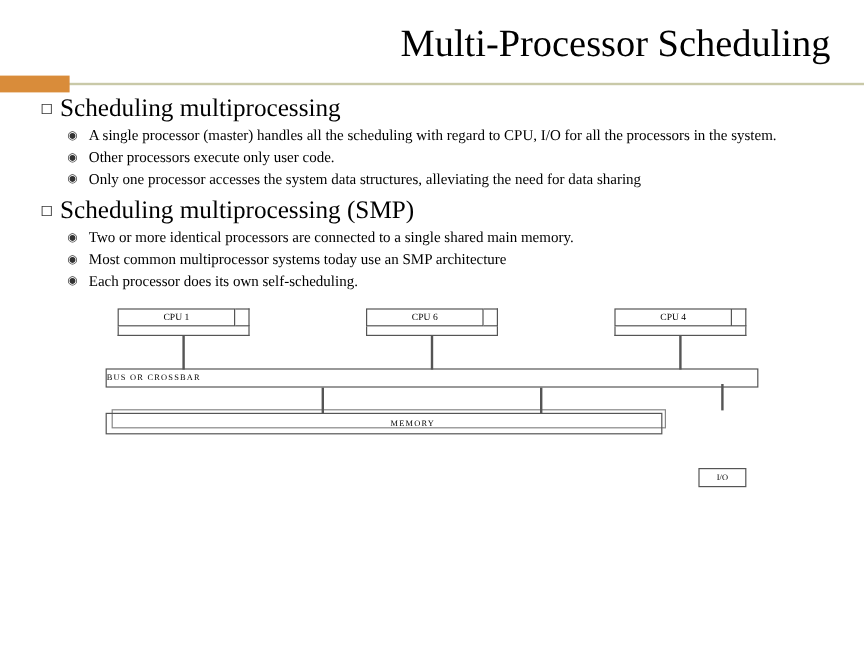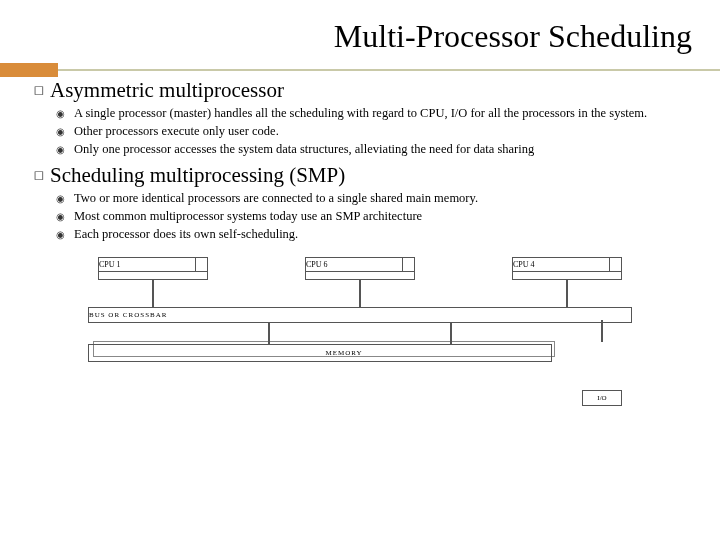--- a/index.html
+++ b/index.html
@@ -95,20 +95,21 @@
   .cpu {
     width: 110px;
     position: relative;
   }
   .cpu-top {
     display: flex;
   }
   .cpu-box {
     border: 1px solid #555;
     font-size: 8px;
+    text-align: center;
     padding: 2px 0;
     flex: 1;
   }
   .cpu-side {
     width: 12px;
     border: 1px solid #555;
     border-left: none;
     font-size: 7px;
     text-align: center;
     display: flex;
@@ -198,21 +199,21 @@
   <h1 class="title">Multi-Processor Scheduling</h1>
   <div class="accent-bar">
     <div class="accent-line"></div>
     <div class="accent-orange"></div>
   </div>
 
   <div class="content">
 
     <div class="l1">
       <span class="bullet">◻</span>
-      <span class="txt">Asymmetric multiprocessor</span>
+      <span class="txt">Scheduling multiprocessing</span>
     </div>
     <div class="l2-group">
       <div class="l2">
         <span class="bullet">◉</span>
         <span class="txt">A single processor (master) handles all the scheduling with regard to CPU, I/O for all the processors in the system.</span>
       </div>
       <div class="l2">
         <span class="bullet">◉</span>
         <span class="txt">Other processors execute only user code.</span>
       </div>

